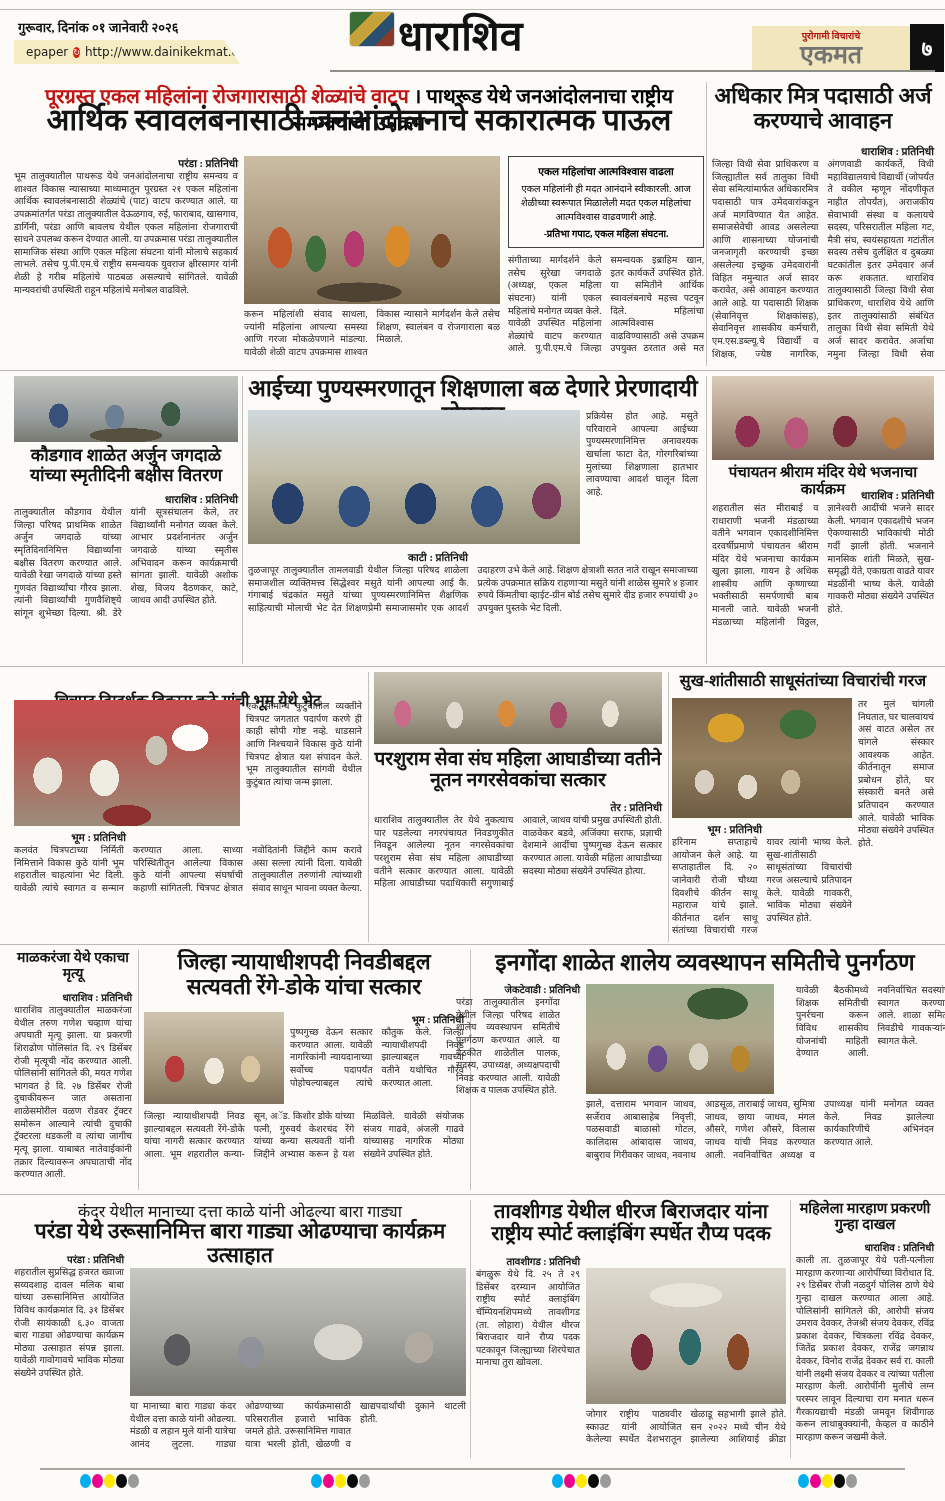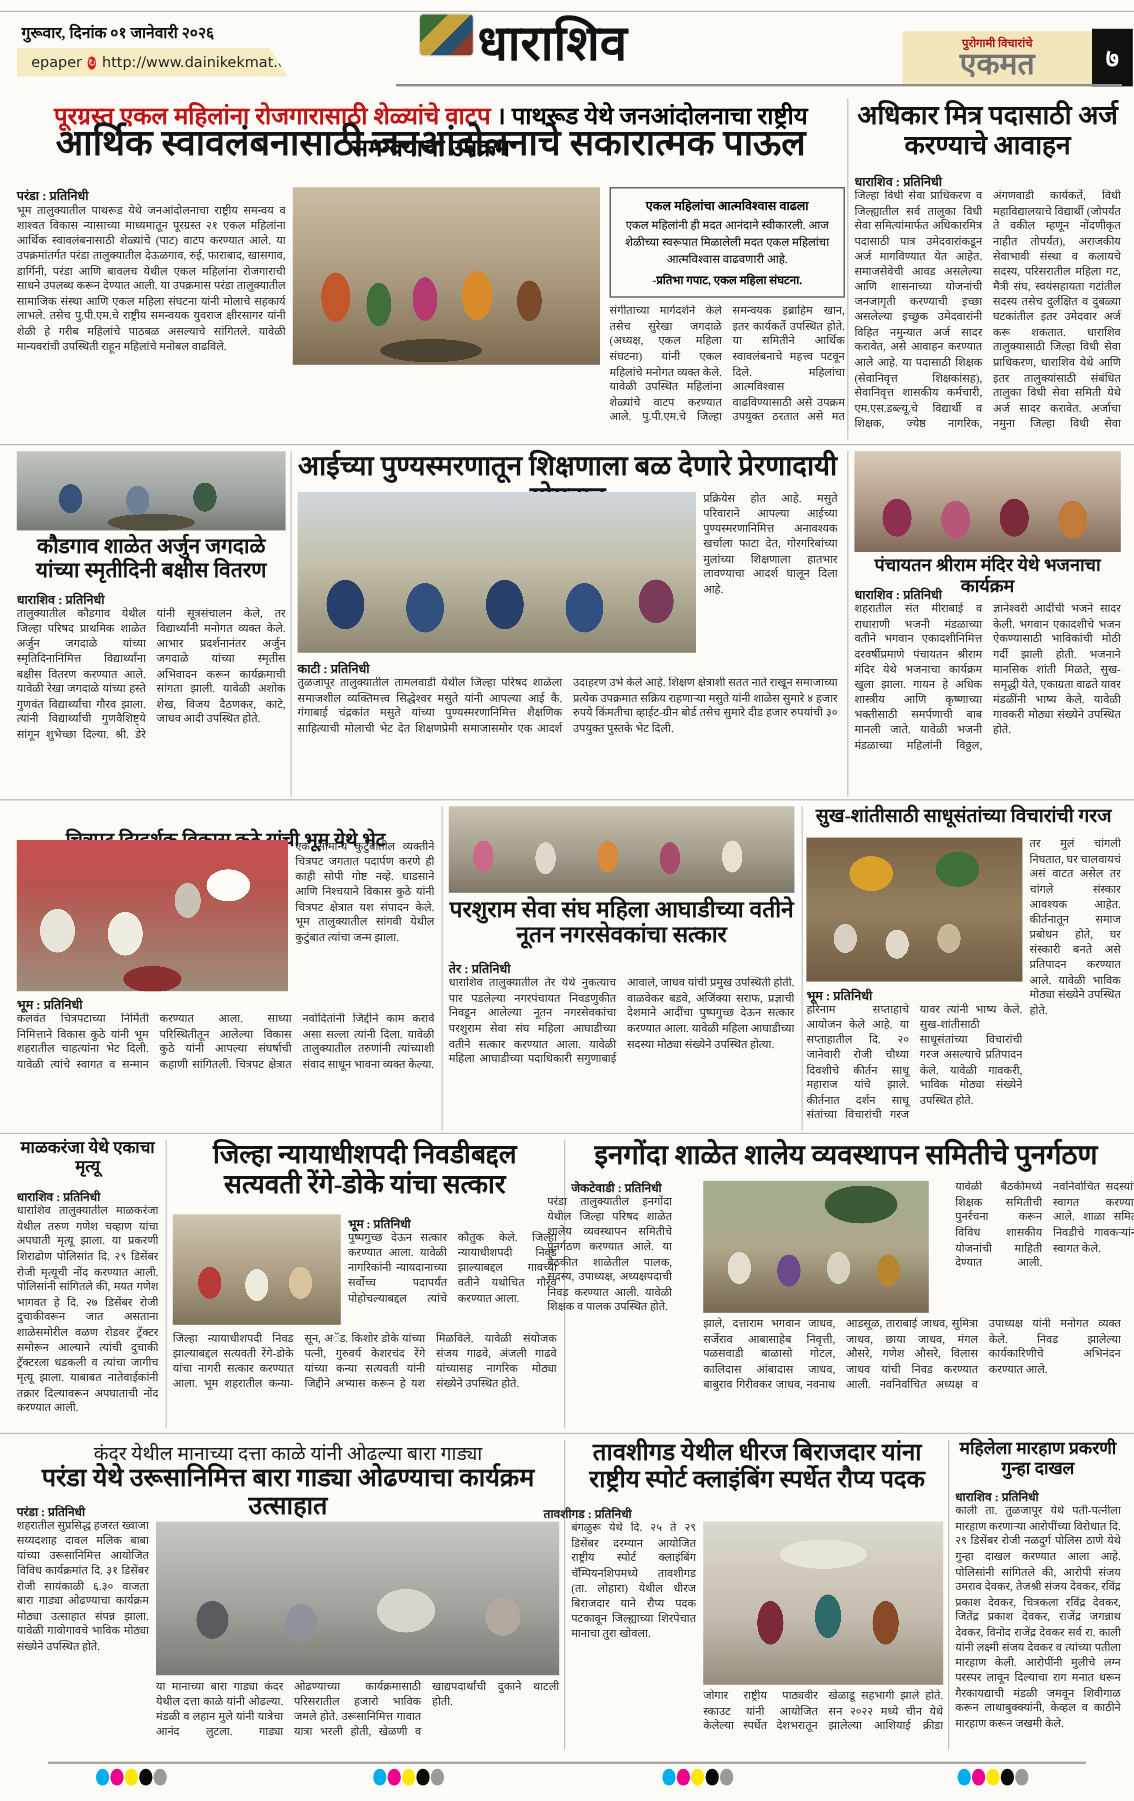--- a/index.html
+++ b/index.html
@@ -2,21 +2,21 @@
 <html><head>
 <meta charset="utf-8">
 <style>
   *{margin:0;padding:0;box-sizing:border-box}
   html,body{background:#dcdcd8}
   body{font-family:"DejaVu Sans",sans-serif}
   .page{position:relative;width:945px;height:1501px;margin:0 auto;background:#fcfbf7;overflow:hidden}
   .abs{position:absolute}
   .serif{font-family:"Liberation Serif","DejaVu Serif",serif}
   .hl{font-weight:bold;color:#141414;text-align:center;line-height:1.12;font-family:"Liberation Serif","DejaVu Serif",serif}
-  .byline{font-weight:bold;text-align:left;font-size:10.5px;color:#191919;font-family:"Liberation Serif","DejaVu Serif",serif}
+  .byline{font-weight:bold;text-align:right;font-size:10.5px;color:#191919;font-family:"Liberation Serif","DejaVu Serif",serif}
   .btxt{font-size:9.3px;line-height:1.36;text-align:justify;color:#262626;overflow:hidden;font-family:"Liberation Serif","DejaVu Serif",serif}
   .cols2{column-count:2;column-gap:9px}
   .cols3{column-count:3;column-gap:9px}
   .vrule{position:absolute;width:1px;background:#c3c2bd}
   .hrule{position:absolute;height:1px;background:#b9b8b2;left:0;width:945px}
   .photo{position:absolute}
   .qbox{position:absolute;border:1.3px solid #444;padding:7px 9px;text-align:center;background:#fcfbf7}
   .qbox .qt{font-weight:bold;font-size:10.5px;margin-bottom:4px;font-family:"Liberation Serif","DejaVu Serif",serif}
   .qbox .qb{font-size:9.6px;line-height:1.45;font-family:"Liberation Serif","DejaVu Serif",serif}
   .qbox .qs{font-size:9.6px;font-weight:bold;margin-top:3px;font-family:"Liberation Serif","DejaVu Serif",serif}
@@ -135,20 +135,21 @@
   <div class="abs" style="left:330px;top:70px;width:605px;height:2px;background:#8f8f8a"></div>
 
   <div class="abs serif" style="left:14px;top:82px;width:690px;font-size:20px;font-weight:bold;text-align:center">
     <span class="red">पूरग्रस्त एकल महिलांना रोजगारासाठी शेळ्यांचे वाटप</span>
     <span>। पाथरूड येथे जनआंदोलनाचा राष्ट्रीय समन्वयाचा उपक्रम</span>
   </div>
   <div class="abs hl" style="left:14px;top:103px;width:690px;font-size:30px">आर्थिक स्वावलंबनासाठी जनआंदोलनाचे सकारात्मक पाऊल</div>
   <div class="abs byline" style="left:14px;top:156px;width:224px">परंडा : प्रतिनिधी</div>
   <div class="abs btxt" style="left:14px;top:170px;width:224px;height:196px">भूम तालुक्यातील पाथरूड येथे जनआंदोलनाचा राष्ट्रीय समन्वय व शाश्वत विकास न्यासाच्या माध्यमातून पूरग्रस्त २१ एकल महिलांना आर्थिक स्वावलंबनासाठी शेळ्यांचे (पाट) वाटप करण्यात आले. या उपक्रमांतर्गत परंडा तालुक्यातील देऊळगाव, रुई, फाराबाद, खासगाव, डार्गिनी, परंडा आणि बावलच येथील एकल महिलांना रोजगाराची साधने उपलब्ध करून देण्यात आली. या उपक्रमास परंडा तालुक्यातील सामाजिक संस्था आणि एकल महिला संघटना यांनी मोलाचे सहकार्य लाभले. तसेच पु.पी.एम.चे राष्ट्रीय समन्वयक युवराज क्षीरसागर यांनी शेळी हे गरीब महिलांचे पाठबळ असल्याचे सांगितले. यावेळी मान्यवरांची उपस्थिती राहून महिलांचे मनोबल वाढविले.</div>
   <div class="photo ph-lead" style="left:244px;top:156px;width:256px;height:148px"></div>
+  <div class="abs btxt cols2" style="left:244px;top:308px;width:256px;height:58px">करून महिलांशी संवाद साधला, ज्यांनी महिलांना आपल्या समस्या आणि गरजा मोकळेपणाने मांडल्या. यावेळी शेळी वाटप उपक्रमास शाश्वत विकास न्यासाने मार्गदर्शन केले तसेच शिक्षण, स्वालंबन व रोजगाराला बळ मिळाले.</div>
   <div class="qbox" style="left:508px;top:156px;width:196px;height:92px">
     <div class="qt">एकल महिलांचा आत्मविश्वास वाढला</div>
     <div class="qb">एकल महिलांनी ही मदत आनंदाने स्वीकारली. आज शेळीच्या स्वरूपात मिळालेली मदत एकल महिलांचा आत्मविश्वास वाढवणारी आहे.</div>
     <div class="qs">-प्रतिभा गपाट, एकल महिला संघटना.</div>
   </div>
   <div class="abs btxt cols2" style="left:508px;top:254px;width:196px;height:112px">संगीताच्या मार्गदर्शने केले तसेच सुरेखा जगदाळे (अध्यक्ष, एकल महिला संघटना) यांनी एकल महिलांचे मनोगत व्यक्त केले. यावेळी उपस्थित महिलांना शेळ्यांचे वाटप करण्यात आले. पु.पी.एम.चे जिल्हा समन्वयक इब्राहिम खान, इतर कार्यकर्ते उपस्थित होते. या समितीने आर्थिक स्वावलंबनाचे महत्त्व पटवून दिले. महिलांचा आत्मविश्वास वाढविण्यासाठी असे उपक्रम उपयुक्त ठरतात असे मत यावेळी व्यक्त करण्यात आले.</div>
 
   <div class="vrule" style="left:706px;top:82px;height:284px"></div>
 
   <div class="abs hl" style="left:712px;top:84px;width:222px;font-size:22px">अधिकार मित्र पदासाठी अर्ज करण्याचे आवाहन</div>
@@ -228,21 +229,21 @@
   <div class="abs serif" style="left:14px;top:1200px;width:452px;font-size:16px;text-align:center;color:#1a1a1a">कंदर येथील मानाच्या दत्ता काळे यांनी ओढल्या बारा गाड्या</div>
   <div class="abs hl" style="left:14px;top:1220px;width:452px;font-size:21px">परंडा येथे उरूसानिमित्त बारा गाड्या ओढण्याचा कार्यक्रम उत्साहात</div>
   <div class="abs byline" style="left:14px;top:1252px;width:110px;font-size:10px">परंडा : प्रतिनिधी</div>
   <div class="abs btxt" style="left:14px;top:1266px;width:110px;height:192px">शहरातील सुप्रसिद्ध हजरत ख्वाजा सय्यदशाह दावल मलिक बाबा यांच्या उरूसानिमित्त आयोजित विविध कार्यक्रमांत दि. ३१ डिसेंबर रोजी सायंकाळी ६.३० वाजता बारा गाड्या ओढण्याचा कार्यक्रम मोठ्या उत्साहात संपन्न झाला. यावेळी गावोगावचे भाविक मोठ्या संख्येने उपस्थित होते.</div>
   <div class="photo ph-paranda" style="left:130px;top:1268px;width:336px;height:128px"></div>
   <div class="abs btxt cols3" style="left:130px;top:1400px;width:336px;height:58px">या मानाच्या बारा गाड्या कंदर येथील दत्ता काळे यांनी ओढल्या. मंडळी व लहान मुले यांनी यात्रेचा आनंद लुटला. गाड्या ओढण्याच्या कार्यक्रमासाठी परिसरातील हजारो भाविक जमले होते. उरूसानिमित्त गावात यात्रा भरली होती, खेळणी व खाद्यपदार्थांची दुकाने थाटली होती.</div>
 
   <div class="vrule" style="left:470px;top:1200px;height:258px"></div>
 
   <div class="abs hl" style="left:476px;top:1200px;width:310px;font-size:20px">तावशीगड येथील धीरज बिराजदार यांना राष्ट्रीय स्पोर्ट क्लाइंबिंग स्पर्धेत रौप्य पदक</div>
-  <div class="abs byline" style="left:453px;top:1254px;width:104px;font-size:10px">तावशीगड : प्रतिनिधी</div>
+  <div class="abs byline" style="left:476px;top:1254px;width:104px;font-size:10px">तावशीगड : प्रतिनिधी</div>
   <div class="abs btxt" style="left:476px;top:1268px;width:104px;height:190px">बंगळुरू येथे दि. २५ ते २९ डिसेंबर दरम्यान आयोजित राष्ट्रीय स्पोर्ट क्लाइंबिंग चॅम्पियनशिपमध्ये तावशीगड (ता. लोहारा) येथील धीरज बिराजदार याने रौप्य पदक पटकावून जिल्ह्याच्या शिरपेचात मानाचा तुरा खोवला.</div>
   <div class="photo ph-tav" style="left:586px;top:1268px;width:200px;height:136px"></div>
   <div class="abs btxt cols2" style="left:586px;top:1408px;width:200px;height:50px">जोगार राष्ट्रीय पाठ्यवीर स्काउट यांनी आयोजित केलेल्या स्पर्धेत देशभरातून खेळाडू सहभागी झाले होते. सन २०२२ मध्ये चीन येथे झालेल्या आशियाई क्रीडा स्पर्धेत सहभागाचा अनुभव धीरजच्या पाठीशी होता. त्याच्या यशाबद्दल गावातून अभिनंदन होत आहे.</div>
 
   <div class="vrule" style="left:790px;top:1200px;height:258px"></div>
 
   <div class="abs hl" style="left:796px;top:1200px;width:138px;font-size:14.5px">महिलेला मारहाण प्रकरणी गुन्हा दाखल</div>
   <div class="abs byline" style="left:796px;top:1240px;width:138px;font-size:10px">धाराशिव : प्रतिनिधी</div>
   <div class="abs btxt" style="left:796px;top:1254px;width:138px;height:204px">काली ता. तुळजापूर येथे पती-पत्नीला मारहाण करणाऱ्या आरोपींच्या विरोधात दि. २९ डिसेंबर रोजी नळदुर्ग पोलिस ठाणे येथे गुन्हा दाखल करण्यात आला आहे. पोलिसांनी सांगितले की, आरोपी संजय उमराव देवकर, तेजश्री संजय देवकर, रविंद्र प्रकाश देवकर, चित्रकला रविंद्र देवकर, जितेंद्र प्रकाश देवकर, राजेंद्र जगन्नाथ देवकर, विनोद राजेंद्र देवकर सर्व रा. काली यांनी लक्ष्मी संजय देवकर व त्यांच्या पतीला मारहाण केली. आरोपींनी मुलीचे लग्न परस्पर लावून दिल्याचा राग मनात धरून गैरकायद्याची मंडळी जमवून शिवीगाळ करून लाथाबुक्क्यांनी, केव्हल व काठीने मारहाण करून जखमी केले.</div>
 

